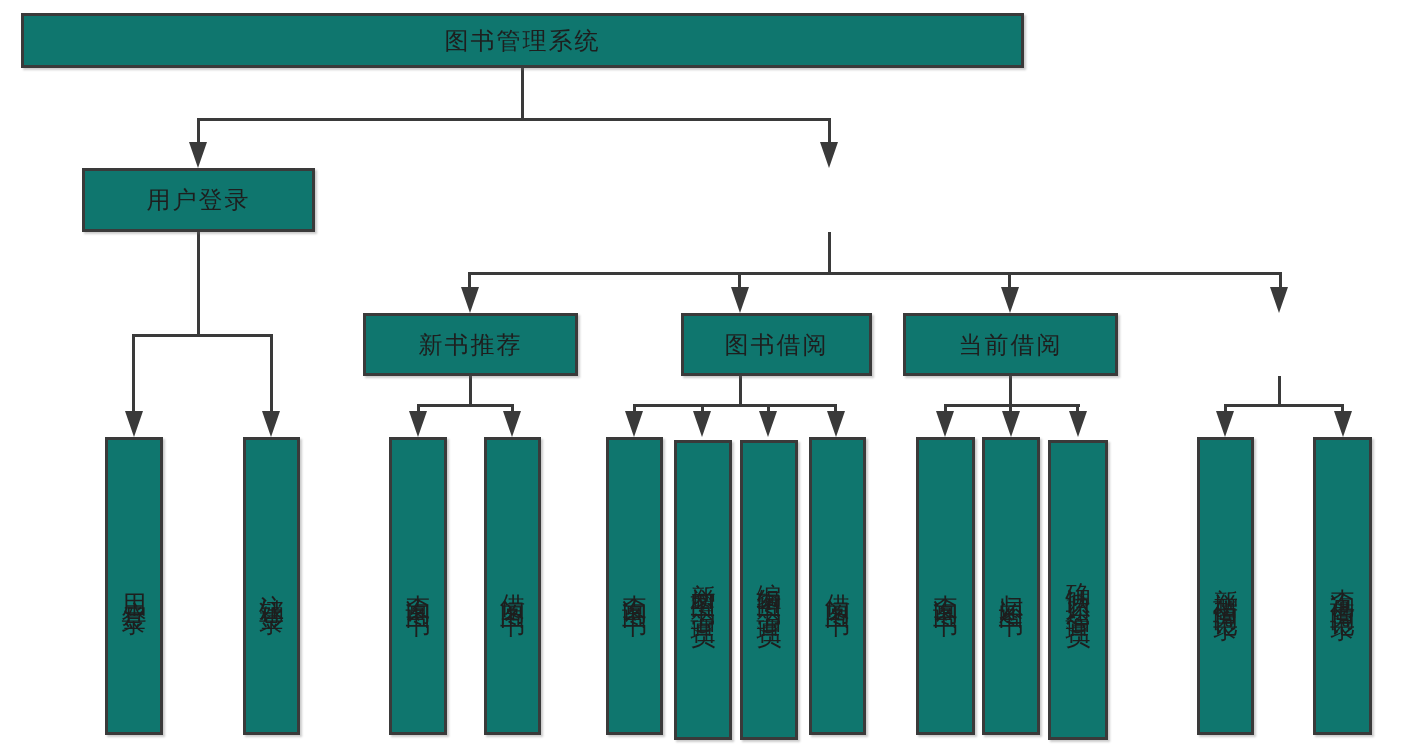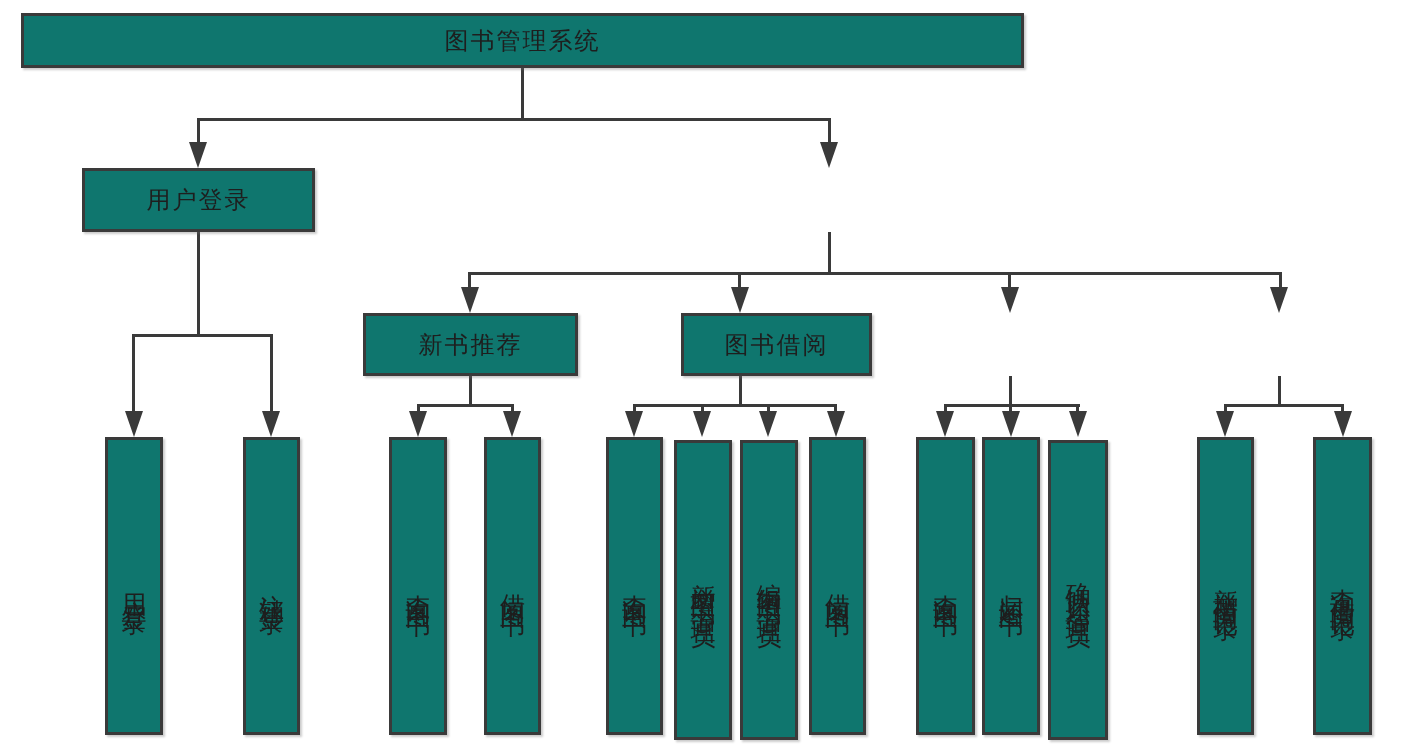--- a/index.html
+++ b/index.html
@@ -57,20 +57,21 @@
 <body>
 
 <div class="canvas">
 
   <div class="node" style="left:21px;top:13px;width:1003px;height:55px;">图书管理系统</div>
 
   <div class="node" style="left:82px;top:168px;width:233px;height:64px;">用户登录</div>
 
   <div class="node" style="left:363px;top:313px;width:215px;height:63px;">新书推荐</div>
   <div class="node" style="left:633px;top:313px;width:191px;height:63px;margin-left:48px;">图书借阅</div>
+  <div class="node" style="left:903px;top:313px;width:215px;height:63px;">当前借阅</div>
 
   <div class="node vnode" style="left:105px;top:437px;width:58px;height:298px;">用户登录</div>
   <div class="node vnode" style="left:243px;top:437px;width:57px;height:298px;">注销登录</div>
 
   <div class="node vnode" style="left:389px;top:437px;width:58px;height:298px;">查询图书</div>
   <div class="node vnode" style="left:484px;top:437px;width:57px;height:298px;">借阅图书</div>
 
   <div class="node vnode" style="left:606px;top:437px;width:57px;height:298px;">查询图书</div>
   <div class="node vnode" style="left:674px;top:440px;width:58px;height:300px;">新增图书（管理员）</div>
   <div class="node vnode" style="left:740px;top:440px;width:58px;height:300px;">编辑图书（管理员）</div>

